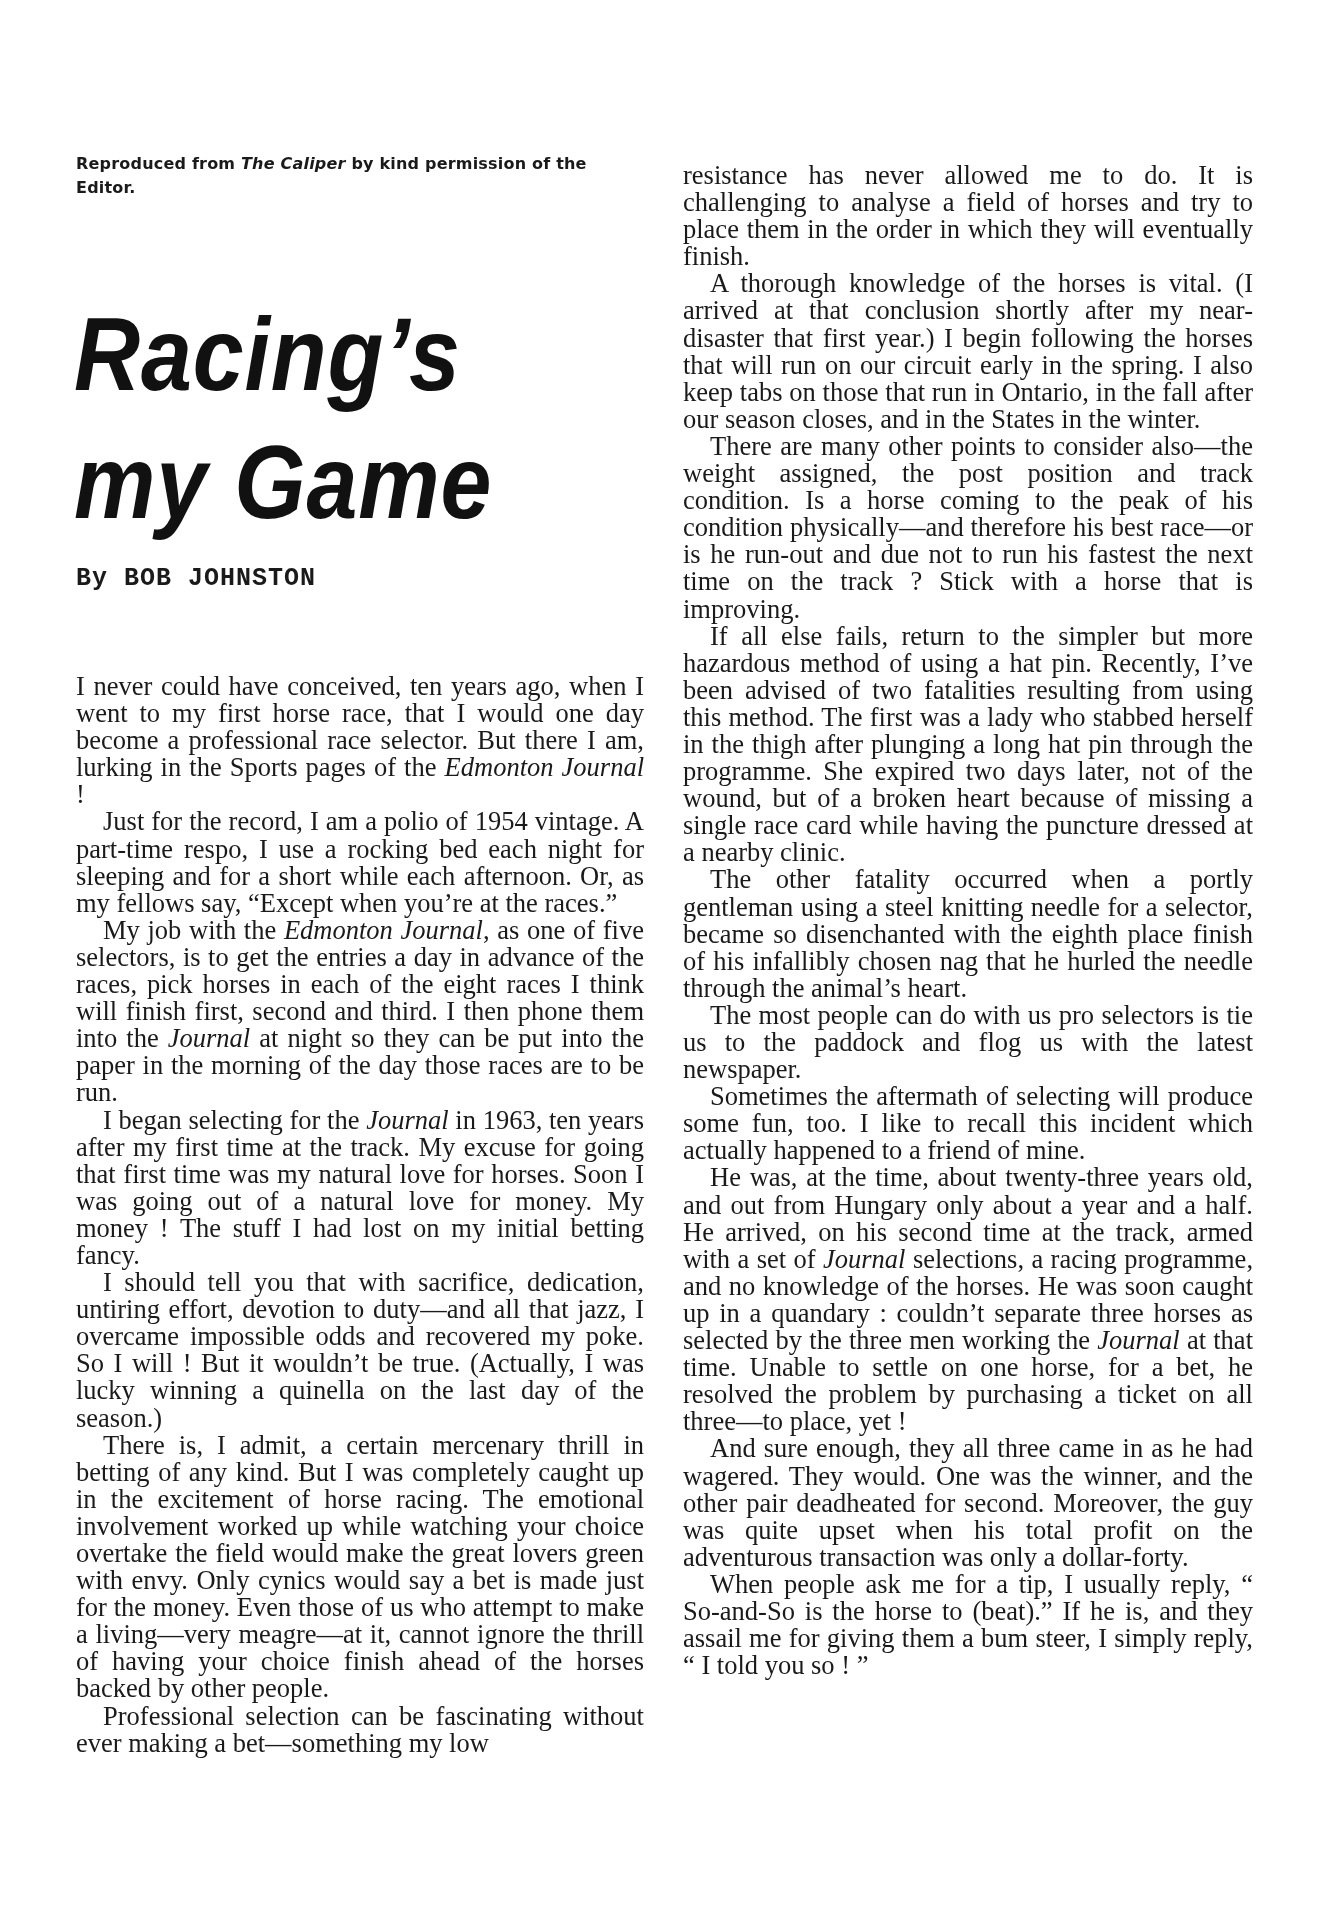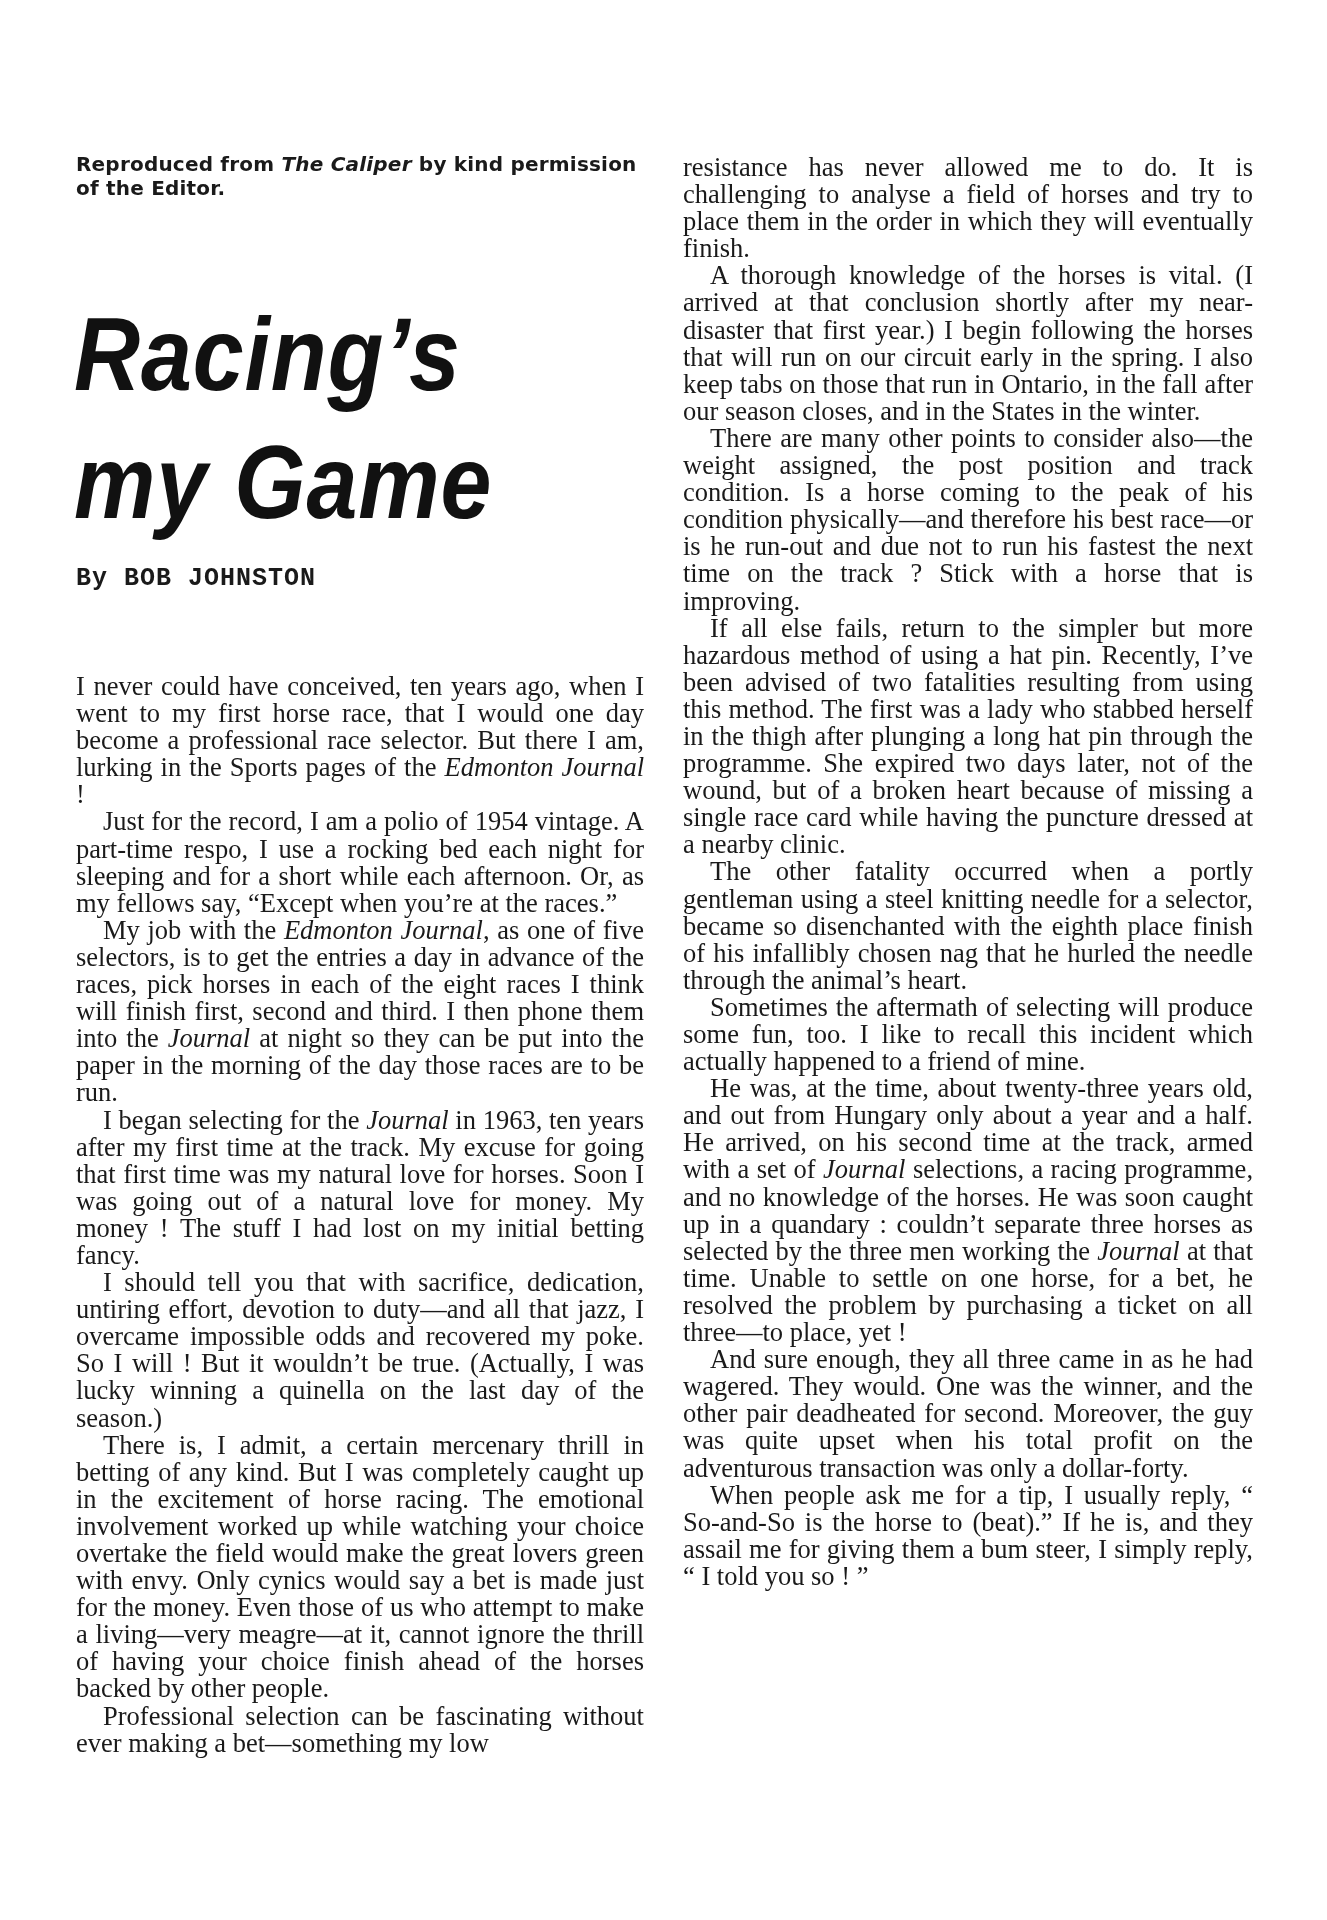--- a/index.html
+++ b/index.html
@@ -18,26 +18,26 @@
       position: absolute;
       left: 0; top: 0;
       width: 1327px;
       height: 1920px;
     }
     .col {
       position: absolute;
       top: 152px;
     }
     .col-left { left: 76px; width: 568px; }
-    .col-right { left: 683px; width: 570px; top: 154px; }
+    .col-right { left: 683px; width: 570px; top: 162px; }
 
     .credit {
       font-family: "DejaVu Sans", sans-serif;
       font-weight: bold;
-      font-size: 20px;
+      font-size: 16px;
       line-height: 24px;
       letter-spacing: 0.2px;
       margin: 0;
     }
     .credit em { font-style: italic; }
 
     .title {
       font-family: "Liberation Sans", sans-serif;
       font-weight: bold;
       font-style: italic;
@@ -98,19 +98,20 @@
       <p class="para">Professional selection can be fascinating without ever making a bet—something my low</p>
     </div>
   </div>
 
   <div class="col col-right body-text">
     <p class="para cont">resistance has never allowed me to do. It is challenging to analyse a field of horses and try to place them in the order in which they will eventually finish.</p>
     <p class="para">A thorough knowledge of the horses is vital. (I arrived at that conclusion shortly after my near-disaster that first year.) I begin following the horses that will run on our circuit early in the spring. I also keep tabs on those that run in Ontario, in the fall after our season closes, and in the States in the winter.</p>
     <p class="para">There are many other points to consider also—the weight assigned, the post position and track condition. Is a horse coming to the peak of his condition physically—and therefore his best race—or is he run-out and due not to run his fastest the next time on the track ? Stick with a horse that is improving.</p>
     <p class="para">If all else fails, return to the simpler but more hazardous method of using a hat pin. Recently, I’ve been advised of two fatalities resulting from using this method. The first was a lady who stabbed herself in the thigh after plunging a long hat pin through the programme. She expired two days later, not of the wound, but of a broken heart because of missing a single race card while having the puncture dressed at a nearby clinic.</p>
     <p class="para">The other fatality occurred when a portly gentleman using a steel knitting needle for a selector, became so disenchanted with the eighth place finish of his infallibly chosen nag that he hurled the needle through the animal’s heart.</p>
+    <p class="para">The most people can do with us pro selectors is tie us to the paddock and flog us with the latest newspaper.</p>
     <p class="para">Sometimes the aftermath of selecting will produce some fun, too. I like to recall this incident which actually happened to a friend of mine.</p>
     <p class="para"><span>He was, at the time, about twenty-three years old, and out from Hungary only about a year and a half. He arrived, on his second time at the track, armed with a set of </span><em>Journal</em><span> selections, a racing programme, and no knowledge of the horses. He was soon caught up in a quandary : couldn’t separate three horses as selected by the three men working the </span><em>Journal</em><span> at that time. Unable to settle on one horse, for a bet, he resolved the problem by purchasing a ticket on all three—to place, yet !</span></p>
     <p class="para">And sure enough, they all three came in as he had wagered. They would. One was the winner, and the other pair deadheated for second. Moreover, the guy was quite upset when his total profit on the adventurous transaction was only a dollar-forty.</p>
     <p class="para">When people ask me for a tip, I usually reply, “ So-and-So is the horse to (beat).” If he is, and they assail me for giving them a bum steer, I simply reply, “ I told you so ! ”</p>
   </div>
 
 </div>
 
 </body></html>

